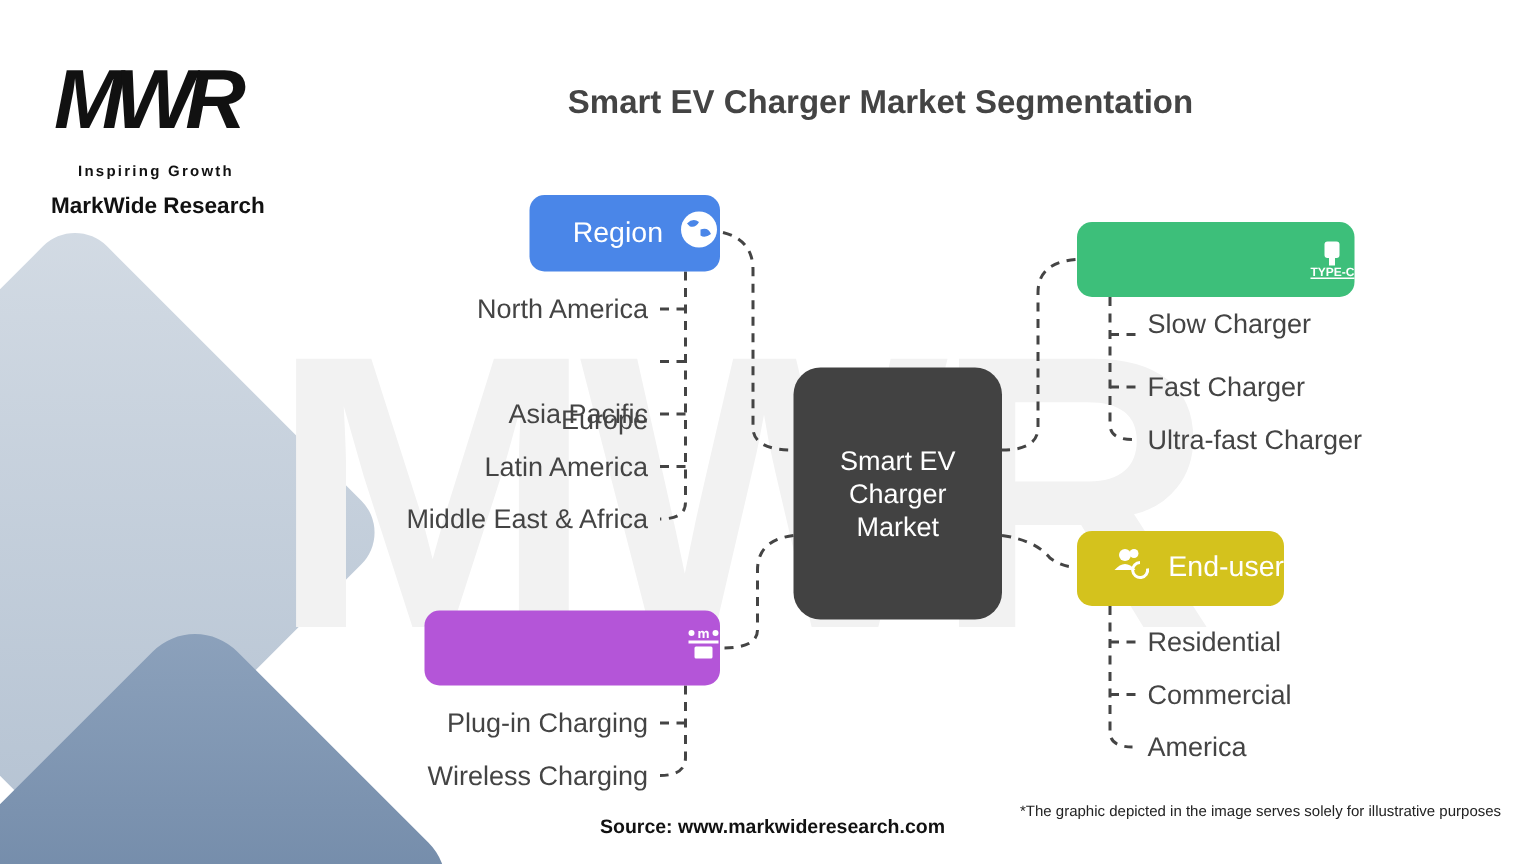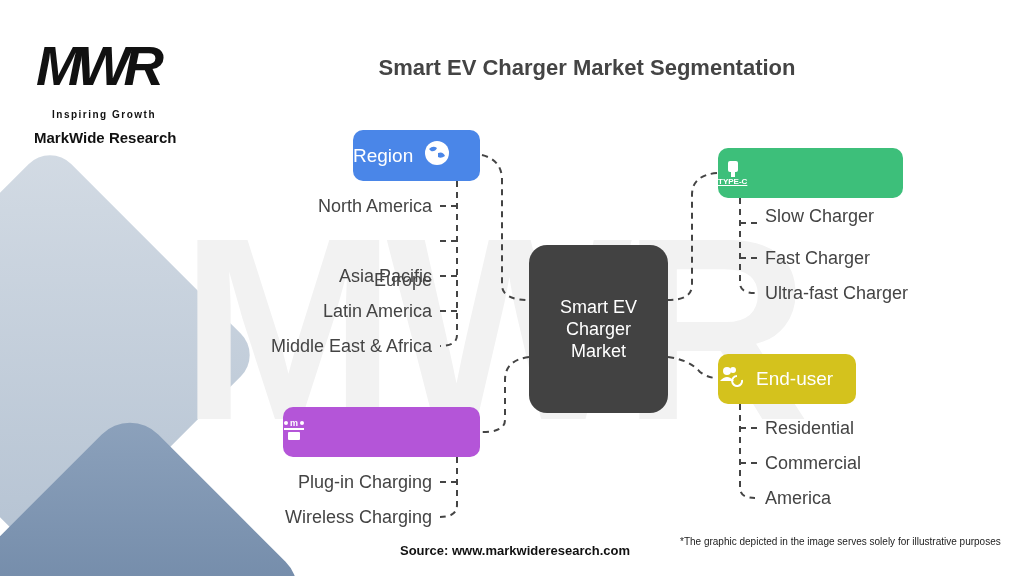--- a/index.html
+++ b/index.html
@@ -5,21 +5,21 @@
   html, body { margin:0; padding:0; }
   body { width:1024px; height:576px; position:relative; overflow:hidden; background:#ffffff; font-family:"Liberation Sans", sans-serif; }
   .abs { position:absolute; }
   .bg-shape1 { left:-150px; top:195px; width:300px; height:300px; background:linear-gradient(135deg,#d3dbe4,#b4c2d2); border-radius:30px; transform:rotate(45deg); transform-origin:center; left:-100px; top:205px; }
   .bg-shape2 { width:260px; height:260px; background:linear-gradient(135deg,#8ea3bd,#5a7597); border-radius:40px; transform:rotate(45deg); left:0px; top:460px; }
   .wm { left:180px; top:180px; font-size:260px; font-weight:bold; color:#f2f2f2; letter-spacing:-10px; }
   .logo-mark { left:36px; top:38px; font-size:56px; font-weight:bold; color:#111; letter-spacing:-6px; font-style:italic; line-height:56px; }
   .logo-name { left:34px; top:93px; font-size:15px; font-weight:bold; color:#111;margin-top:36px; }
   .logo-tag { left:52px; top:109px; font-size:10px; font-weight:bold; color:#111; letter-spacing:1.5px; }
   .title { left:0; width:1174px; top:55px; text-align:center; font-size:22px; font-weight:bold; color:#444; }
-  .pill { border-radius:10px; color:#fff; font-size:19px; display:flex; align-items:center; justify-content:flex-start; gap:10px; }
+  .pill { border-radius:10px; color:#fff; font-size:19px; display:flex; align-items:center; justify-content:flex-end; gap:10px; }
   .center { left:529px; top:245px; width:139px; height:168px; background:#424242; border-radius:18px; color:#fff; font-size:18px; text-align:center; display:flex; align-items:center; justify-content:center; line-height:22px; }
   .item { font-size:18px; color:#444; white-space:nowrap; }
   .right-txt { text-align:right; }
   .src { left:400px; top:543px; font-size:13px; font-weight:bold; color:#111; }
   .note { left:680px; top:536px; font-size:10px; color:#222; }
   svg.lines { position:absolute; left:0; top:0; }
 </style>
 </head>
 <body>
 

